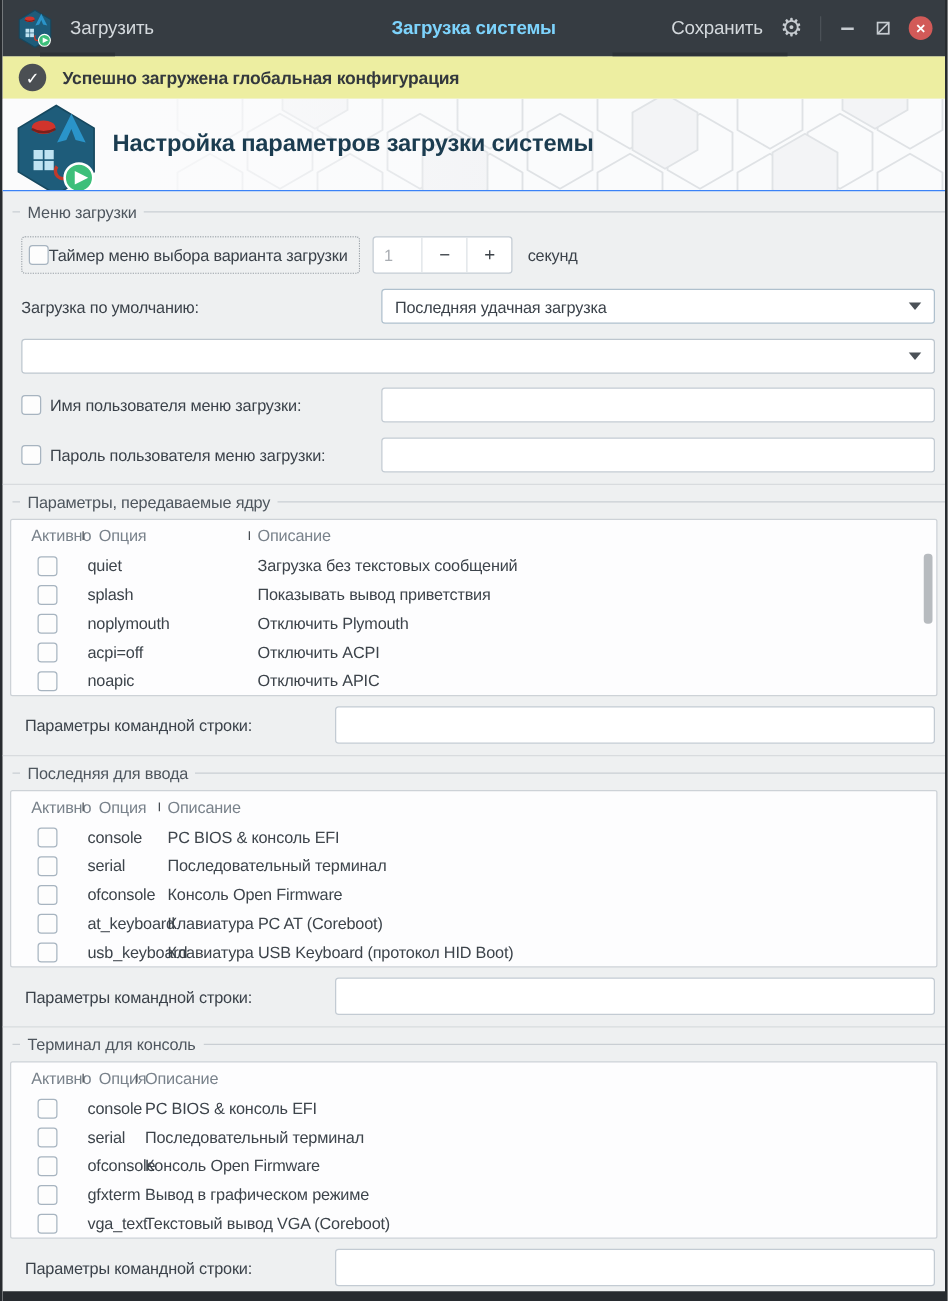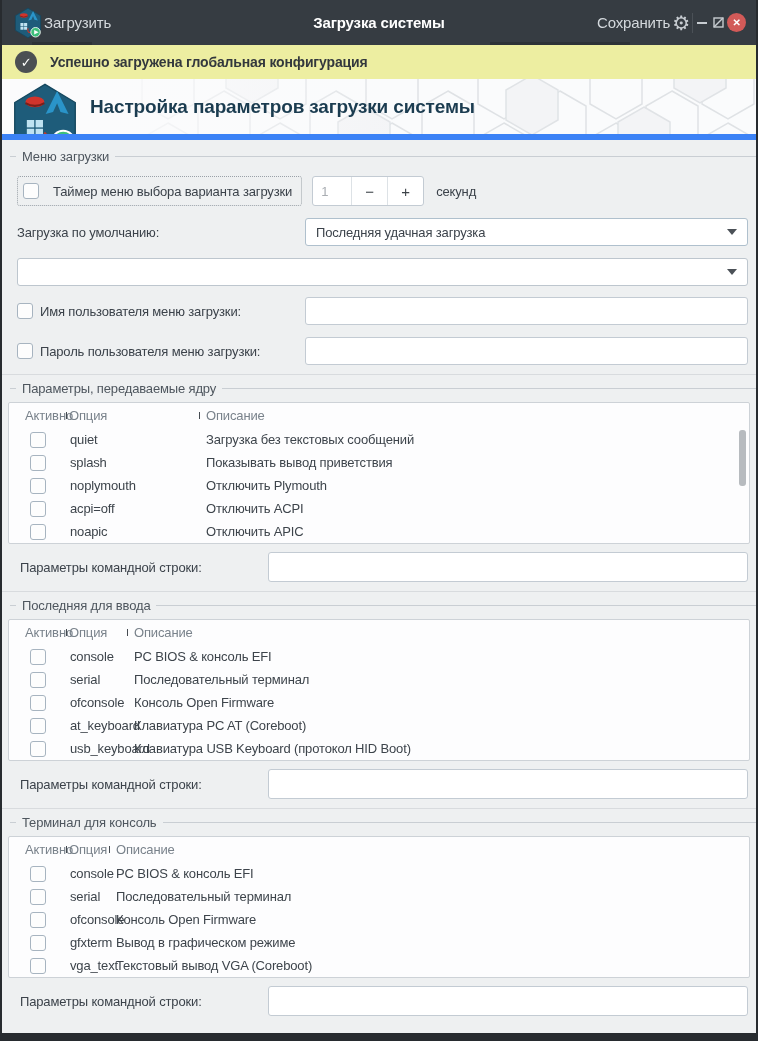--- a/index.html
+++ b/index.html
@@ -4,42 +4,42 @@
 <style>
   * { margin:0; padding:0; box-sizing:border-box; }
   html,body { background:#555; }
   body { font-family:"Liberation Sans", sans-serif; letter-spacing:-0.15px; }
   .window { position:relative; width:758px; height:1041px; background:#eef0f1; overflow:hidden;
             border-left:2px solid #272b2f; border-right:2px solid #272b2f; margin:0 auto; }
 
   
   .topbar { position:relative; height:45px; background:#363c42; display:flex; align-items:center;
             justify-content:space-between; padding:0 10px 0 12px; }
-  .tb-left, .tb-right { display:flex; align-items:center; gap:2px; z-index:2; }
+  .tb-left, .tb-right { display:flex; align-items:center; gap:14px; z-index:2; }
   .tb-btn { color:#d4d9dd; font-size:15px; cursor:default; }
-  .tb-title { position:absolute; left:0; right:0; text-align:center; color:#ffffff; font-size:15px; font-weight:bold; }
+  .tb-title { position:absolute; left:0; right:0; text-align:center; color:#7dd3fc; font-size:15px; font-weight:bold; }
   .gear { color:#c7ccd1; font-size:20px; line-height:20px; }
   .vsep { width:1px; height:20px; background:#4b5157; }
   .minwrap { width:14px; height:18px; display:flex; align-items:center; justify-content:center; }
   .minbar { width:10px; height:2px; background:#c7ccd1; }
   .restwrap { width:14px; height:14px; display:flex; align-items:center; justify-content:center; }
   .closebtn { width:19px; height:19px; border-radius:50%; background:#d25a58; color:#fff;
               display:flex; align-items:center; justify-content:center; font-size:10px; font-weight:bold; }
   .ul { position:absolute; bottom:0; height:3px; background:#2d3237; }
   .ul-l { left:30px; width:60px; }
   .ul-r { left:488px; width:140px; }
 
   
   .notice { height:34px; background:#edeea1; display:flex; align-items:center; gap:13px; padding-left:13px; }
   .okcirc { width:22px; height:22px; border-radius:50%; background:#4b4f53; color:#fff; font-size:13px;
             display:flex; align-items:center; justify-content:center; flex:0 0 auto; }
   .notice-text { color:#33383d; font-size:14px; font-weight:bold; }
 
   
-  .banner { position:relative; height:61px; background:#fafbfc; border-bottom:6px solid #3b82f6; overflow:hidden; }
+  .banner { position:relative; height:74px; background:#fafbfc; border-bottom:1px solid #3b82f6; overflow:hidden; }
   .hexpat { position:absolute; top:0; left:0; }
   .fade { position:absolute; inset:0; background:linear-gradient(to right, #fbfbfc 8%, rgba(251,251,252,0) 55%); }
   .bigicon { position:absolute; left:9px; top:4px; }
   .banner-title { position:absolute; left:88px; top:50%; transform:translateY(-50%);
                   font-size:19px; font-weight:bold; color:#1b3c50; }
 
   
   .legendrow { display:flex; align-items:center; margin:9px 0 0 8px; }
   .legendrow .seg { width:6px; height:1px; background:#c9ced3; }
   .legendrow .txt { color:#4e565e; font-size:13px; padding:0 6px; }
@@ -47,21 +47,21 @@
 
   .row { display:flex; align-items:center; margin:12px 8px 0 15px; }
   .flabel { width:288px; font-size:13px; color:#3b424a; flex:0 0 auto; }
   .cbzone { width:288px; display:flex; align-items:center; gap:7px; flex:0 0 auto; }
   .cb { width:16px; height:16px; background:#fdfdfd; border:1px solid #a7b4c0; border-radius:3px; flex:0 0 auto; }
   .cblabel { font-size:13px; color:#3b424a; }
   .ti { flex:1; height:28px; background:#fff; border:1px solid #c3cbd3; border-radius:3px;
         font:13px "Liberation Sans",sans-serif; color:#3b424a; padding:0 8px; outline:none; }
 
   .timerbox { border:1px dotted #9aa1a8; border-radius:3px; height:30px; display:flex; align-items:center;
-              gap:14px; padding:0 9px 0 5px; flex:0 0 auto;text-align:right; }
+              gap:0; padding:0 9px 0 5px; flex:0 0 auto;text-align:right; }
   .spin { margin-left:10px; width:112px; height:30px; background:#fff; border:1px solid #c3cbd3;
           border-radius:3px; display:flex; align-items:stretch; overflow:hidden; }
   .spin .val { flex:1; display:flex; align-items:center; padding-left:8px; color:#a9adb2; font-size:13px; }
   .spin .sbtn { width:36px; display:flex; align-items:center; justify-content:center; border-left:1px solid #dde2e6;
                 color:#3c4248; font-size:15px; }
   .unit { margin-left:12px; font-size:13px; color:#3b424a; }
 
   .combo { flex:1; height:28px; background:#fff; border:1px solid #afc0cd; border-radius:3px;
            display:flex; align-items:center; justify-content:space-between; padding:0 10px; }
   .combo .cval { font-size:13px; color:#3b424a; }
@@ -69,21 +69,21 @@
            border-top:6px solid #4b5157; }
 
   
   .tframe { position:relative; margin:6px 6px 0 6px; background:#fdfdfe; border:1px solid #cdd2d7; border-radius:2px; }
   .grid { display:grid; align-items:center; }
   .t1 { grid-template-columns:57px 133px 1fr; }
   .t2 { grid-template-columns:57px 61px 1fr; }
   .t3 { grid-template-columns:57px 43px 1fr; }
   .thead { height:25px; color:#79828b; font-size:13px; }
   .hcell { padding-left:16px; white-space:nowrap; }
-  .hcell.hb { position:relative; padding-left:3px; }
+  .hcell.hb { position:relative; padding-left:13px; }
   .hcell.hb::before { content:''; position:absolute; left:0; top:4px; bottom:4px; width:1px; background:#454b51; }
   .hcell.hb3 { padding-left:7px; }
   .trow { height:23px; color:#3d444b; font-size:13px; }
   .ccell { display:flex; justify-content:center; }
   .ocell { padding-left:4px; white-space:nowrap; }
   .dcell { padding-left:7px; white-space:nowrap; }
   .sbthumb { position:absolute; right:3px; top:27px; width:7px; height:56px; background:#b7bbbf; border-radius:3px; }
 
   .cmdrow { display:flex; align-items:center; margin:8px 8px 0 8px;gap:44px; }
   .cmdrow .clabel { width:214px; padding-left:10px; font-size:13px; color:#3b424a; flex:0 0 auto; }

